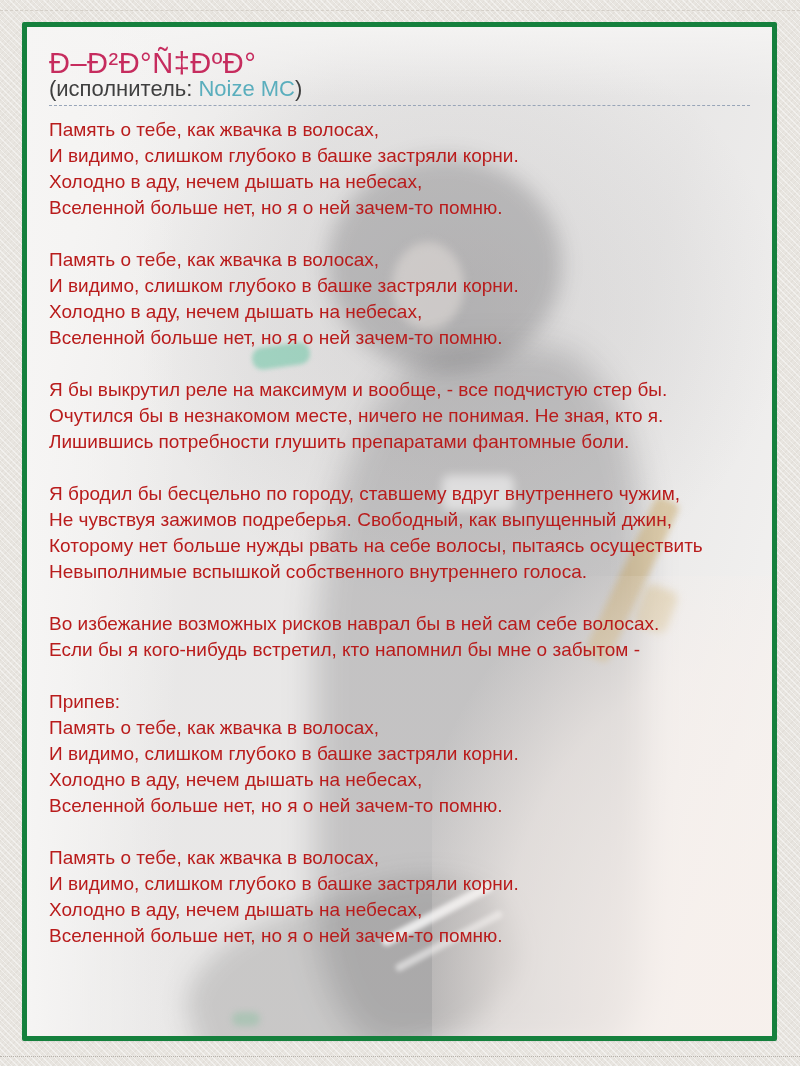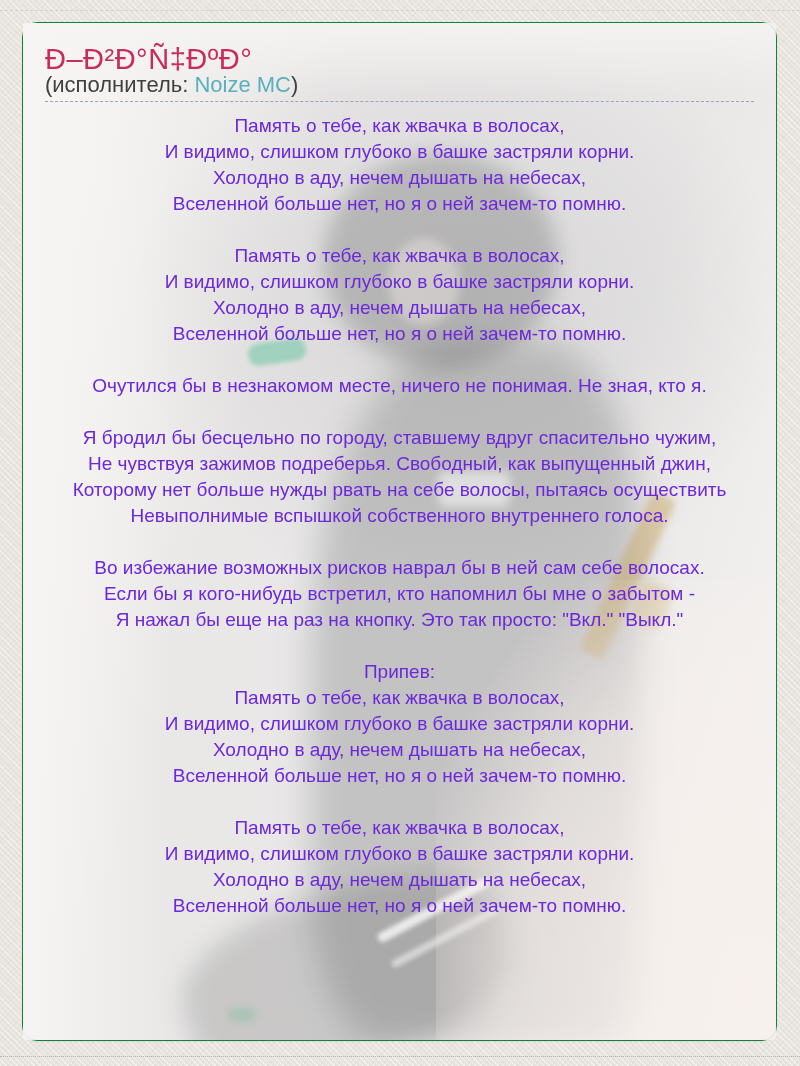--- a/index.html
+++ b/index.html
@@ -15,21 +15,21 @@
     position:absolute;left:0;right:0;top:10px;height:0;
     border-top:1px dashed #d3cec7;
   }
   .edge-line-bottom{
     position:absolute;left:0;right:0;top:1056px;height:0;
     border-top:1px dotted #b7b2ab;
   }
   .card{
     position:absolute;left:22px;top:22px;width:755px;height:1019px;
     background:#f3f2f1;
-    border:1px solid #15803d;border-radius:15px;
+    border:5px solid #15803d;border-radius:2px;
     box-shadow:0 1px 2px rgba(0,0,0,0.06);
     box-sizing:border-box;
   }
   .art{position:absolute;inset:0;overflow:hidden;border-radius:3px;pointer-events:none;}
   .art div{position:absolute;}
   .veil{
     inset:0;
     background:
       radial-gradient(ellipse 420px 380px at 58% 28%, rgba(105,102,106,0.14), rgba(105,102,106,0.05) 55%, rgba(105,102,106,0) 78%),
       linear-gradient(105deg, rgba(255,255,255,0) 10%, rgba(142,140,144,0.10) 32%, rgba(142,140,144,0.10) 68%, rgba(255,255,255,0) 94%);
@@ -53,21 +53,21 @@
   h1.song-title{
     margin:0;font-size:29px;line-height:28px;font-weight:400;
     color:#c62c5e;letter-spacing:0.5px;
   }
   .subtitle{
     margin:0;padding:1px 0 5px 0;font-size:22px;line-height:22px;color:#3f3f3f;
     white-space:pre-wrap;
     border-bottom:1px dashed #98a5b8;
   }
   .subtitle a{color:#5aaebd;text-decoration:none;cursor:pointer;}
-  .lyrics{margin-top:11px;font-size:19px;line-height:26px;color:#6d28d9;text-align:center;}
+  .lyrics{margin-top:11px;font-size:19px;line-height:26px;color:#b91c1c;}
   .stanza{margin:0 0 26px 0;}
   .stanza:last-child{margin-bottom:0;}
   .lyric-line{white-space:pre-wrap;}
 </style>
 </head>
 <body>
 
 <div class="edge-line-top"></div>
 <div class="edge-line-bottom"></div>
 
@@ -102,32 +102,33 @@
         <div class="lyric-line">Холодно в аду, нечем дышать на небесах,</div>
         <div class="lyric-line">Вселенной больше нет, но я о ней зачем-то помню.</div>
       </div>
       <div class="stanza">
         <div class="lyric-line">Память о тебе, как жвачка в волосах,</div>
         <div class="lyric-line">И видимо, слишком глубоко в башке застряли корни.</div>
         <div class="lyric-line">Холодно в аду, нечем дышать на небесах,</div>
         <div class="lyric-line">Вселенной больше нет, но я о ней зачем-то помню.</div>
       </div>
       <div class="stanza">
+        <div class="lyric-line">Я бы выкрутил реле на максимум и вообще, - все подчистую стер бы.</div>
         <div class="lyric-line">Очутился бы в незнакомом месте, ничего не понимая. Не зная, кто я.</div>
+        <div class="lyric-line">Лишившись потребности глушить препаратами фантомные боли.</div>
       </div>
       <div class="stanza">
-        <div class="lyric-line">Я бродил бы бесцельно по городу, ставшему вдруг спасительно чужим,</div>
+        <div class="lyric-line">Я бродил бы бесцельно по городу, ставшему вдруг внутреннего чужим,</div>
         <div class="lyric-line">Не чувствуя зажимов подреберья. Свободный, как выпущенный джин,</div>
         <div class="lyric-line">Которому нет больше нужды рвать на себе волосы, пытаясь осуществить</div>
         <div class="lyric-line">Невыполнимые вспышкой собственного внутреннего голоса.</div>
       </div>
       <div class="stanza">
         <div class="lyric-line">Во избежание возможных рисков наврал бы в ней сам себе волосах.</div>
         <div class="lyric-line">Если бы я кого-нибудь встретил, кто напомнил бы мне о забытом -</div>
-        <div class="lyric-line">Я нажал бы еще на раз на кнопку. Это так просто: "Вкл." "Выкл."</div>
       </div>
       <div class="stanza">
         <div class="lyric-line">Припев:</div>
         <div class="lyric-line">Память о тебе, как жвачка в волосах,</div>
         <div class="lyric-line">И видимо, слишком глубоко в башке застряли корни.</div>
         <div class="lyric-line">Холодно в аду, нечем дышать на небесах,</div>
         <div class="lyric-line">Вселенной больше нет, но я о ней зачем-то помню.</div>
       </div>
       <div class="stanza">
         <div class="lyric-line">Память о тебе, как жвачка в волосах,</div>

